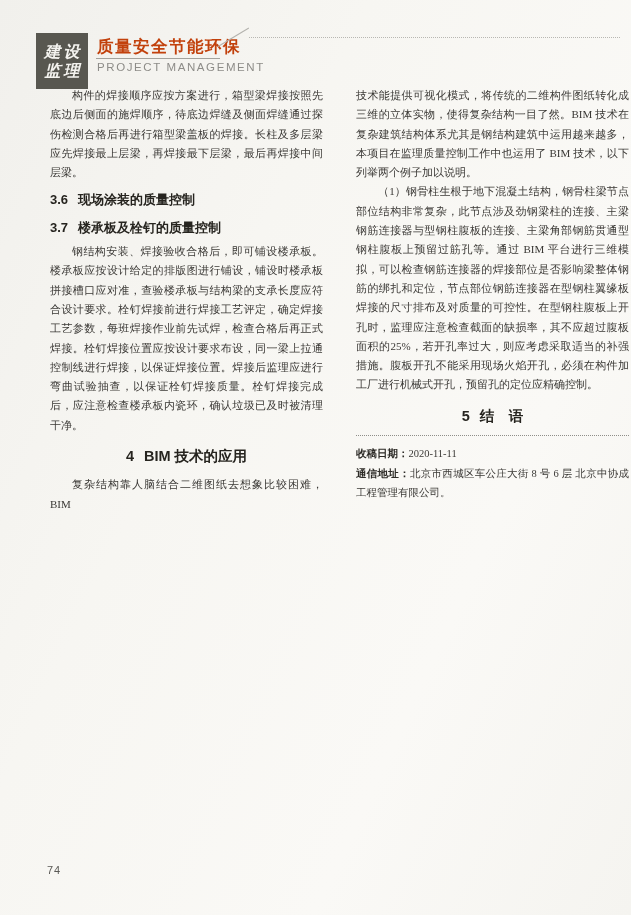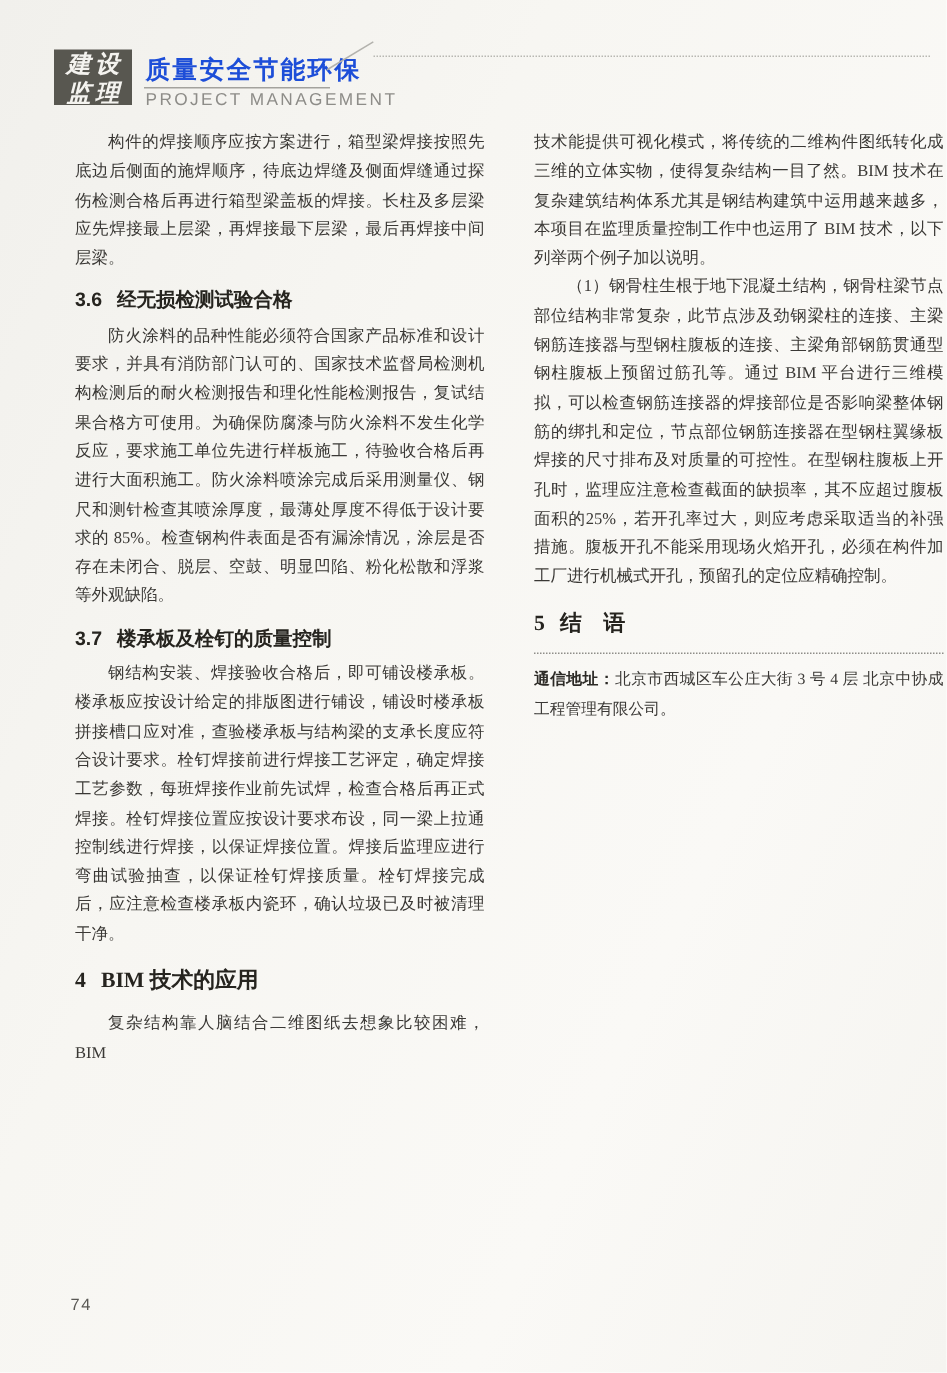--- a/index.html
+++ b/index.html
@@ -6,30 +6,30 @@
   body{
     width:631px;height:915px;position:relative;overflow:hidden;
     background:linear-gradient(115deg,#f1f0ec 0%,#f7f6f2 35%,#faf9f6 70%,#f5f4f0 100%);
     font-family:"Liberation Serif","DejaVu Serif",serif;
     color:#3a3835;
   }
   .page{position:absolute;inset:0;}
 
   
   .logo-box{
-    position:absolute;left:36px;top:33px;width:52px;height:37px;
+    position:absolute;left:36px;top:33px;width:52px;height:56px;
     background:#585750;color:#f4f3ef;
     display:flex;flex-direction:column;align-items:center;justify-content:center;
     font-family:"DejaVu Serif",serif;font-style:italic;font-weight:bold;
     font-size:16px;line-height:19px;letter-spacing:3px;text-indent:3px;
   }
   .header-title-cn{
     position:absolute;left:97px;top:36px;
     font-family:"Liberation Sans","DejaVu Sans",sans-serif;
-    font-weight:bold;font-size:16.5px;letter-spacing:1.5px;color:#1d4ed8;
+    font-weight:bold;font-size:16.5px;letter-spacing:1.5px;color:#c2410c;
   }
   .header-title-en{
     position:absolute;left:97px;top:61px;
     font-family:"Liberation Sans","DejaVu Sans",sans-serif;
     font-size:11.5px;letter-spacing:1.6px;color:#8d8c88;
   }
   .rule-under{position:absolute;left:96px;top:58px;width:124px;height:0;border-top:1px solid #a3a29d;}
   .rule-diag{position:absolute;left:218px;top:46px;width:36px;height:0;border-top:1px solid #b3b2ad;transform:rotate(-31deg);transform-origin:left center;}
   .rule-top{position:absolute;left:249px;top:37px;width:371px;height:0;border-top:1px dotted #b8b7b2;}
 
@@ -38,22 +38,22 @@
   .col-left{left:50px;}
   .col-right{left:356px;}
   .para{margin:0;text-indent:2em;}
   .para.cont{text-indent:0;}
 
   .h-sub{
     margin:8px 0 5px;font-family:"Liberation Sans","DejaVu Sans",sans-serif;
     font-weight:bold;font-size:13px;color:#26241f;text-align:left;text-indent:0;
   }
   .h-major{
-    margin:12px 0 9px;font-family:Liberation Serif, serif;
-    font-weight:bold;font-size:14.5px;color:#26241f;text-align:left;text-indent:0;
+    margin:12px 0 9px;font-family:Liberation Sans, sans-serif;
+    font-weight:bold;font-size:14.5px;color:#26241f;text-align:center;text-indent:0;
   }
   .h-num{margin-right:10px;}
 
   
   .footnote{margin-top:9px;border-top:1.5px dotted #8f8e89;padding-top:8px;font-size:10.5px;line-height:19.5px;}
   .fn-label{font-family:"Liberation Sans","DejaVu Sans",sans-serif;font-weight:bold;color:#2c2a26;}
   .fn-line{margin:0;text-align:justify;}
 
   .page-number{
     position:absolute;left:47px;top:864px;
@@ -72,41 +72,43 @@
   </div>
   <div class="header-title-cn">质量安全节能环保</div>
   <div class="header-title-en">PROJECT MANAGEMENT</div>
   <div class="rule-under"></div>
   <div class="rule-diag"></div>
   <div class="rule-top"></div>
 
   <div class="col col-left">
     <p class="para">构件的焊接顺序应按方案进行，箱型梁焊接按照先底边后侧面的施焊顺序，待底边焊缝及侧面焊缝通过探伤检测合格后再进行箱型梁盖板的焊接。长柱及多层梁应先焊接最上层梁，再焊接最下层梁，最后再焊接中间层梁。</p>
     <p class="h-sub">
-      <span class="h-num">3.6</span><span>经无损检测试验合格</span>
+      <span class="h-num">3.6</span><span>现场涂装的质量控制</span>
     </p>
-    <p class="para">防火涂料的品种性能必须符合国家产品标准和设计要求，并具有消防部门认可的、国家技术监督局检测机构检测后的耐火检测报告和理化性能检测报告，复试结果合格方可使用。为确保防腐漆与防火涂料不发生化学反应，要求施工单位先进行样板施工，待验收合格后再进行大面积施工。防火涂料喷涂完成后采用测量仪、钢尺和测针检查其喷涂厚度，最薄处厚度不得低于设计要求的 85%。检查钢构件表面是否有漏涂情况，涂层是否存在未闭合、脱层、空鼓、明显凹陷、粉化松散和浮浆等外观缺陷。</p>
     <p class="h-sub">
       <span class="h-num">3.7</span><span>楼承板及栓钉的质量控制</span>
     </p>
     <p class="para">钢结构安装、焊接验收合格后，即可铺设楼承板。楼承板应按设计给定的排版图进行铺设，铺设时楼承板拼接槽口应对准，查验楼承板与结构梁的支承长度应符合设计要求。栓钉焊接前进行焊接工艺评定，确定焊接工艺参数，每班焊接作业前先试焊，检查合格后再正式焊接。栓钉焊接位置应按设计要求布设，同一梁上拉通控制线进行焊接，以保证焊接位置。焊接后监理应进行弯曲试验抽查，以保证栓钉焊接质量。栓钉焊接完成后，应注意检查楼承板内瓷环，确认垃圾已及时被清理干净。</p>
     <p class="h-major">
       <span class="h-num">4</span><span>BIM 技术的应用</span>
     </p>
     <p class="para">复杂结构靠人脑结合二维图纸去想象比较困难，BIM</p>
   </div>
 
   <div class="col col-right">
     <p class="para cont">技术能提供可视化模式，将传统的二维构件图纸转化成三维的立体实物，使得复杂结构一目了然。BIM 技术在复杂建筑结构体系尤其是钢结构建筑中运用越来越多，本项目在监理质量控制工作中也运用了 BIM 技术，以下列举两个例子加以说明。</p>
     <p class="para">（1）钢骨柱生根于地下混凝土结构，钢骨柱梁节点部位结构非常复杂，此节点涉及劲钢梁柱的连接、主梁钢筋连接器与型钢柱腹板的连接、主梁角部钢筋贯通型钢柱腹板上预留过筋孔等。通过 BIM 平台进行三维模拟，可以检查钢筋连接器的焊接部位是否影响梁整体钢筋的绑扎和定位，节点部位钢筋连接器在型钢柱翼缘板焊接的尺寸排布及对质量的可控性。在型钢柱腹板上开孔时，监理应注意检查截面的缺损率，其不应超过腹板面积的25%，若开孔率过大，则应考虑采取适当的补强措施。腹板开孔不能采用现场火焰开孔，必须在构件加工厂进行机械式开孔，预留孔的定位应精确控制。</p>
     <p class="h-major">
       <span class="h-num">5</span><span>结　语</span>
     </p>
 
     <div class="footnote">
       <p class="fn-line">
-        <span class="fn-label">通信地址：</span><span>北京市西城区车公庄大街 3 号 4 层 北京中协成工程管理有限公司。</span>
+        <span class="fn-label">收稿日期：</span><span>2020-11-11</span>
+      </p>
+      <p class="fn-line">
+        <span class="fn-label">通信地址：</span><span>北京市西城区车公庄大街 8 号 6 层 北京中协成工程管理有限公司。</span>
       </p>
     </div>
   </div>
 
   <div class="page-number">74</div>
 </div>
 
 </body></html>

